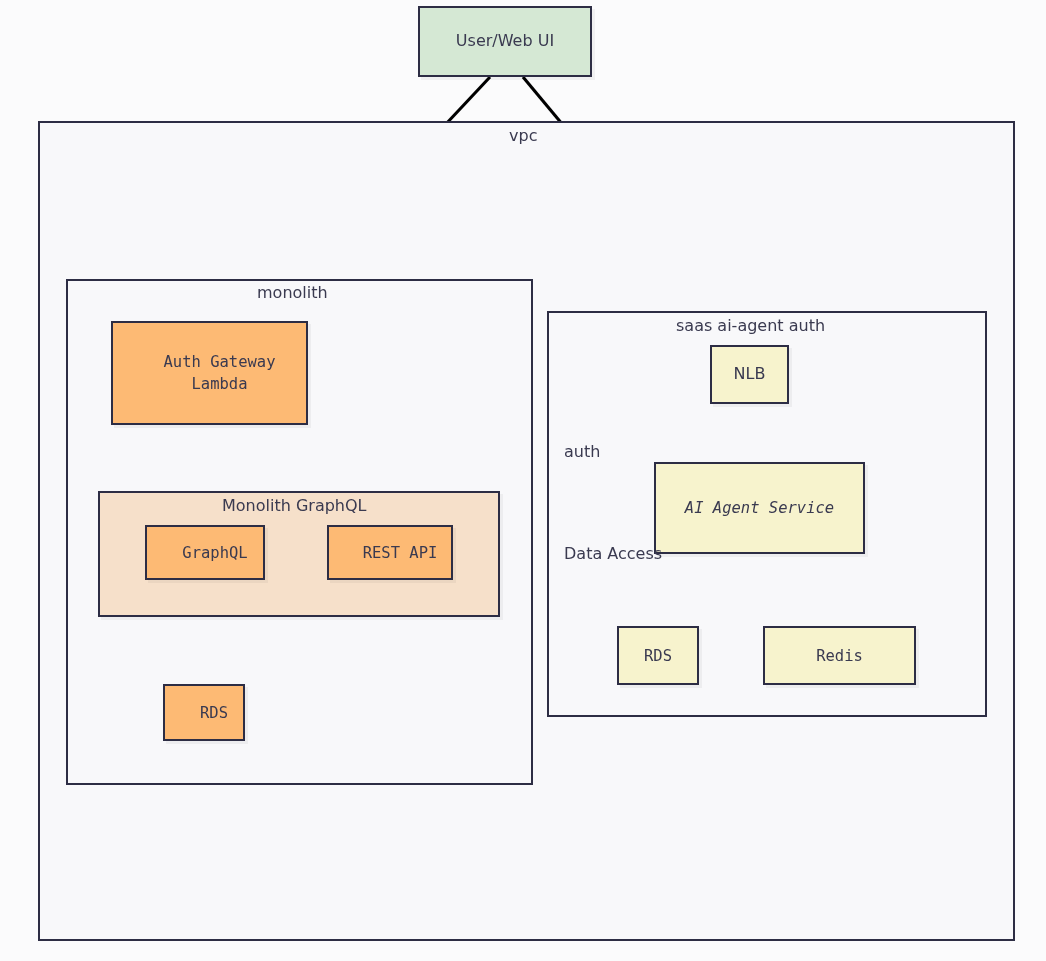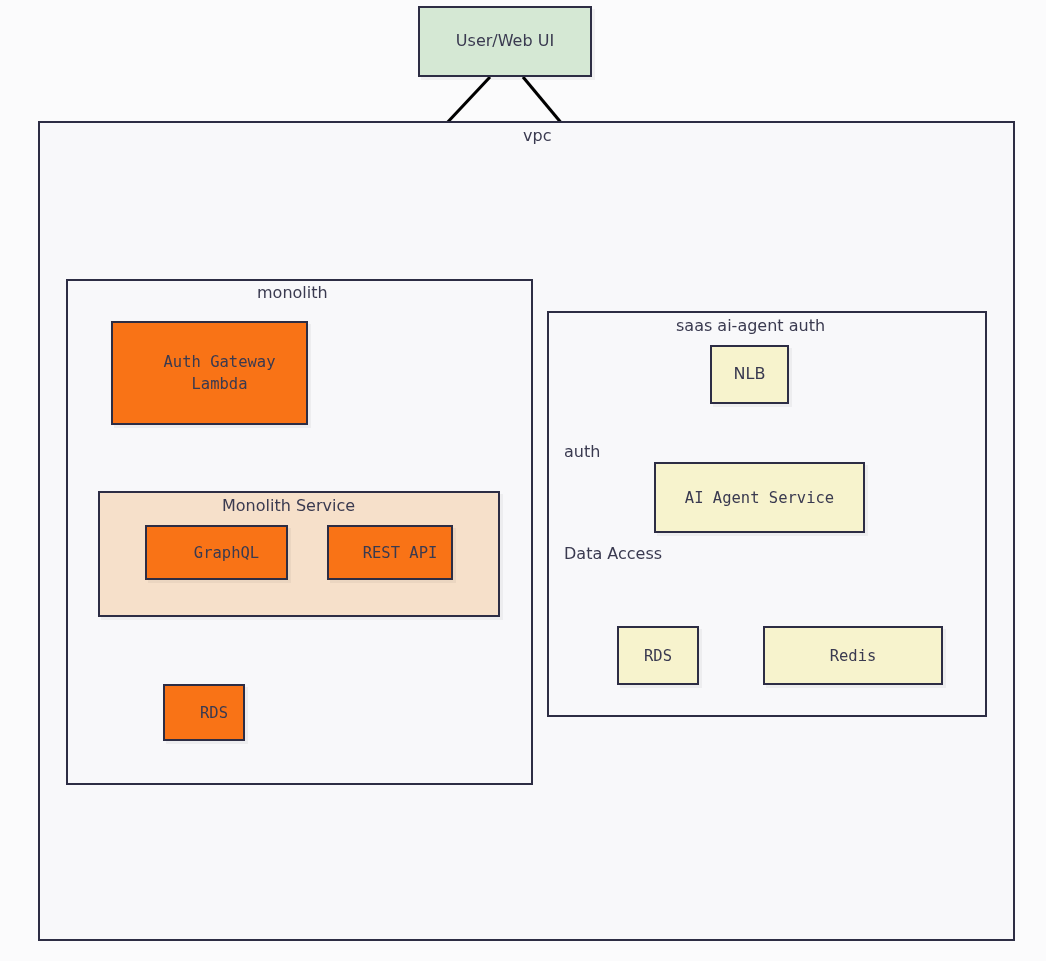--- a/index.html
+++ b/index.html
@@ -36,21 +36,21 @@
     font-size: 16px;
     line-height: 1.42;
     box-shadow: 3px 3px 0 rgba(0,0,0,0.045);
     z-index: 3;
   }
   .node.mono-font {
     font-family: "DejaVu Sans Mono", monospace;
     font-size: 15.5px;
   }
   .fill-green { background: #d5e8d4; }
-  .fill-peach { background: #f97316; padding-left: 20px; }
+  .fill-peach { background: #fdba74; padding-left: 20px; }
   .fill-yellow { background: #f7f3cd; text-align: center; }
 
   
   .group {
     position: absolute;
     box-sizing: border-box;
     border: 2px solid #2d2d44;
     background: #f8f8fa;
     z-index: 1;
   }
@@ -113,46 +113,46 @@
       <line x1="268" y1="620" x2="222" y2="679" marker-end="url(#ah)"></line>
 
       <line x1="751" y1="405" x2="761" y2="457" marker-end="url(#ah)"></line>
 
       <line x1="726" y1="535" x2="678" y2="622" marker-end="url(#ah)"></line>
 
       <line x1="793" y1="535" x2="833" y2="622" marker-end="url(#ah)"></line>
     </g>
   </svg>
 
-  <div class="group-label" style="left:523px; top:126px;">vpc</div>
+  <div class="group-label" style="left:509px; top:126px;">vpc</div>
 
   <div class="group-label" style="left:257px; top:283px;">monolith</div>
 
   <div class="group-label" style="left:676px; top:316px;">saas ai-agent auth</div>
 
-  <div class="group-label" style="left:222px; top:496px;">Monolith Service</div>
+  <div class="group-label" style="left:222px; top:496px;">Monolith GraphQL</div>
 
   <div class="edge-label" style="left:564px; top:442px;">auth</div>
 
   <div class="edge-label" style="left:564px; top:544px;text-align:right;">Data Access</div>
 
   <div class="node fill-green" style="left:418px; top:6px; width:174px; height:71px;">User/Web UI</div>
 
   <div class="node fill-peach mono-font" style="left:111px; top:321px; width:197px; height:104px; flex-direction:column;">
     <span>Auth Gateway</span>
     <span>Lambda</span>
   </div>
 
-  <div class="node fill-peach mono-font" style="left:145px; top:525px; width:143px; height:55px;">GraphQL</div>
+  <div class="node fill-peach mono-font" style="left:145px; top:525px; width:120px; height:55px;">GraphQL</div>
 
   <div class="node fill-peach mono-font" style="left:327px; top:525px; width:126px; height:55px;">REST API</div>
 
   <div class="node fill-peach mono-font" style="left:163px; top:684px; width:82px; height:57px;">RDS</div>
 
   <div class="node fill-yellow" style="left:710px; top:345px; width:79px; height:59px;">NLB</div>
 
-  <div class="node fill-yellow mono-font" style="left:654px; top:462px; width:211px; height:71px;">AI Agent Service</div>
+  <div class="node fill-yellow mono-font" style="left:654px; top:462px; width:211px; height:92px;font-style:italic;">AI Agent Service</div>
 
   <div class="node fill-yellow mono-font" style="left:617px; top:626px; width:82px; height:59px;">RDS</div>
 
-  <div class="node fill-yellow mono-font" style="left:763px; top:626px; width:180px; height:59px;">Redis</div>
+  <div class="node fill-yellow mono-font" style="left:763px; top:626px; width:153px; height:59px;">Redis</div>
 
 </div>
 
 </body></html>

